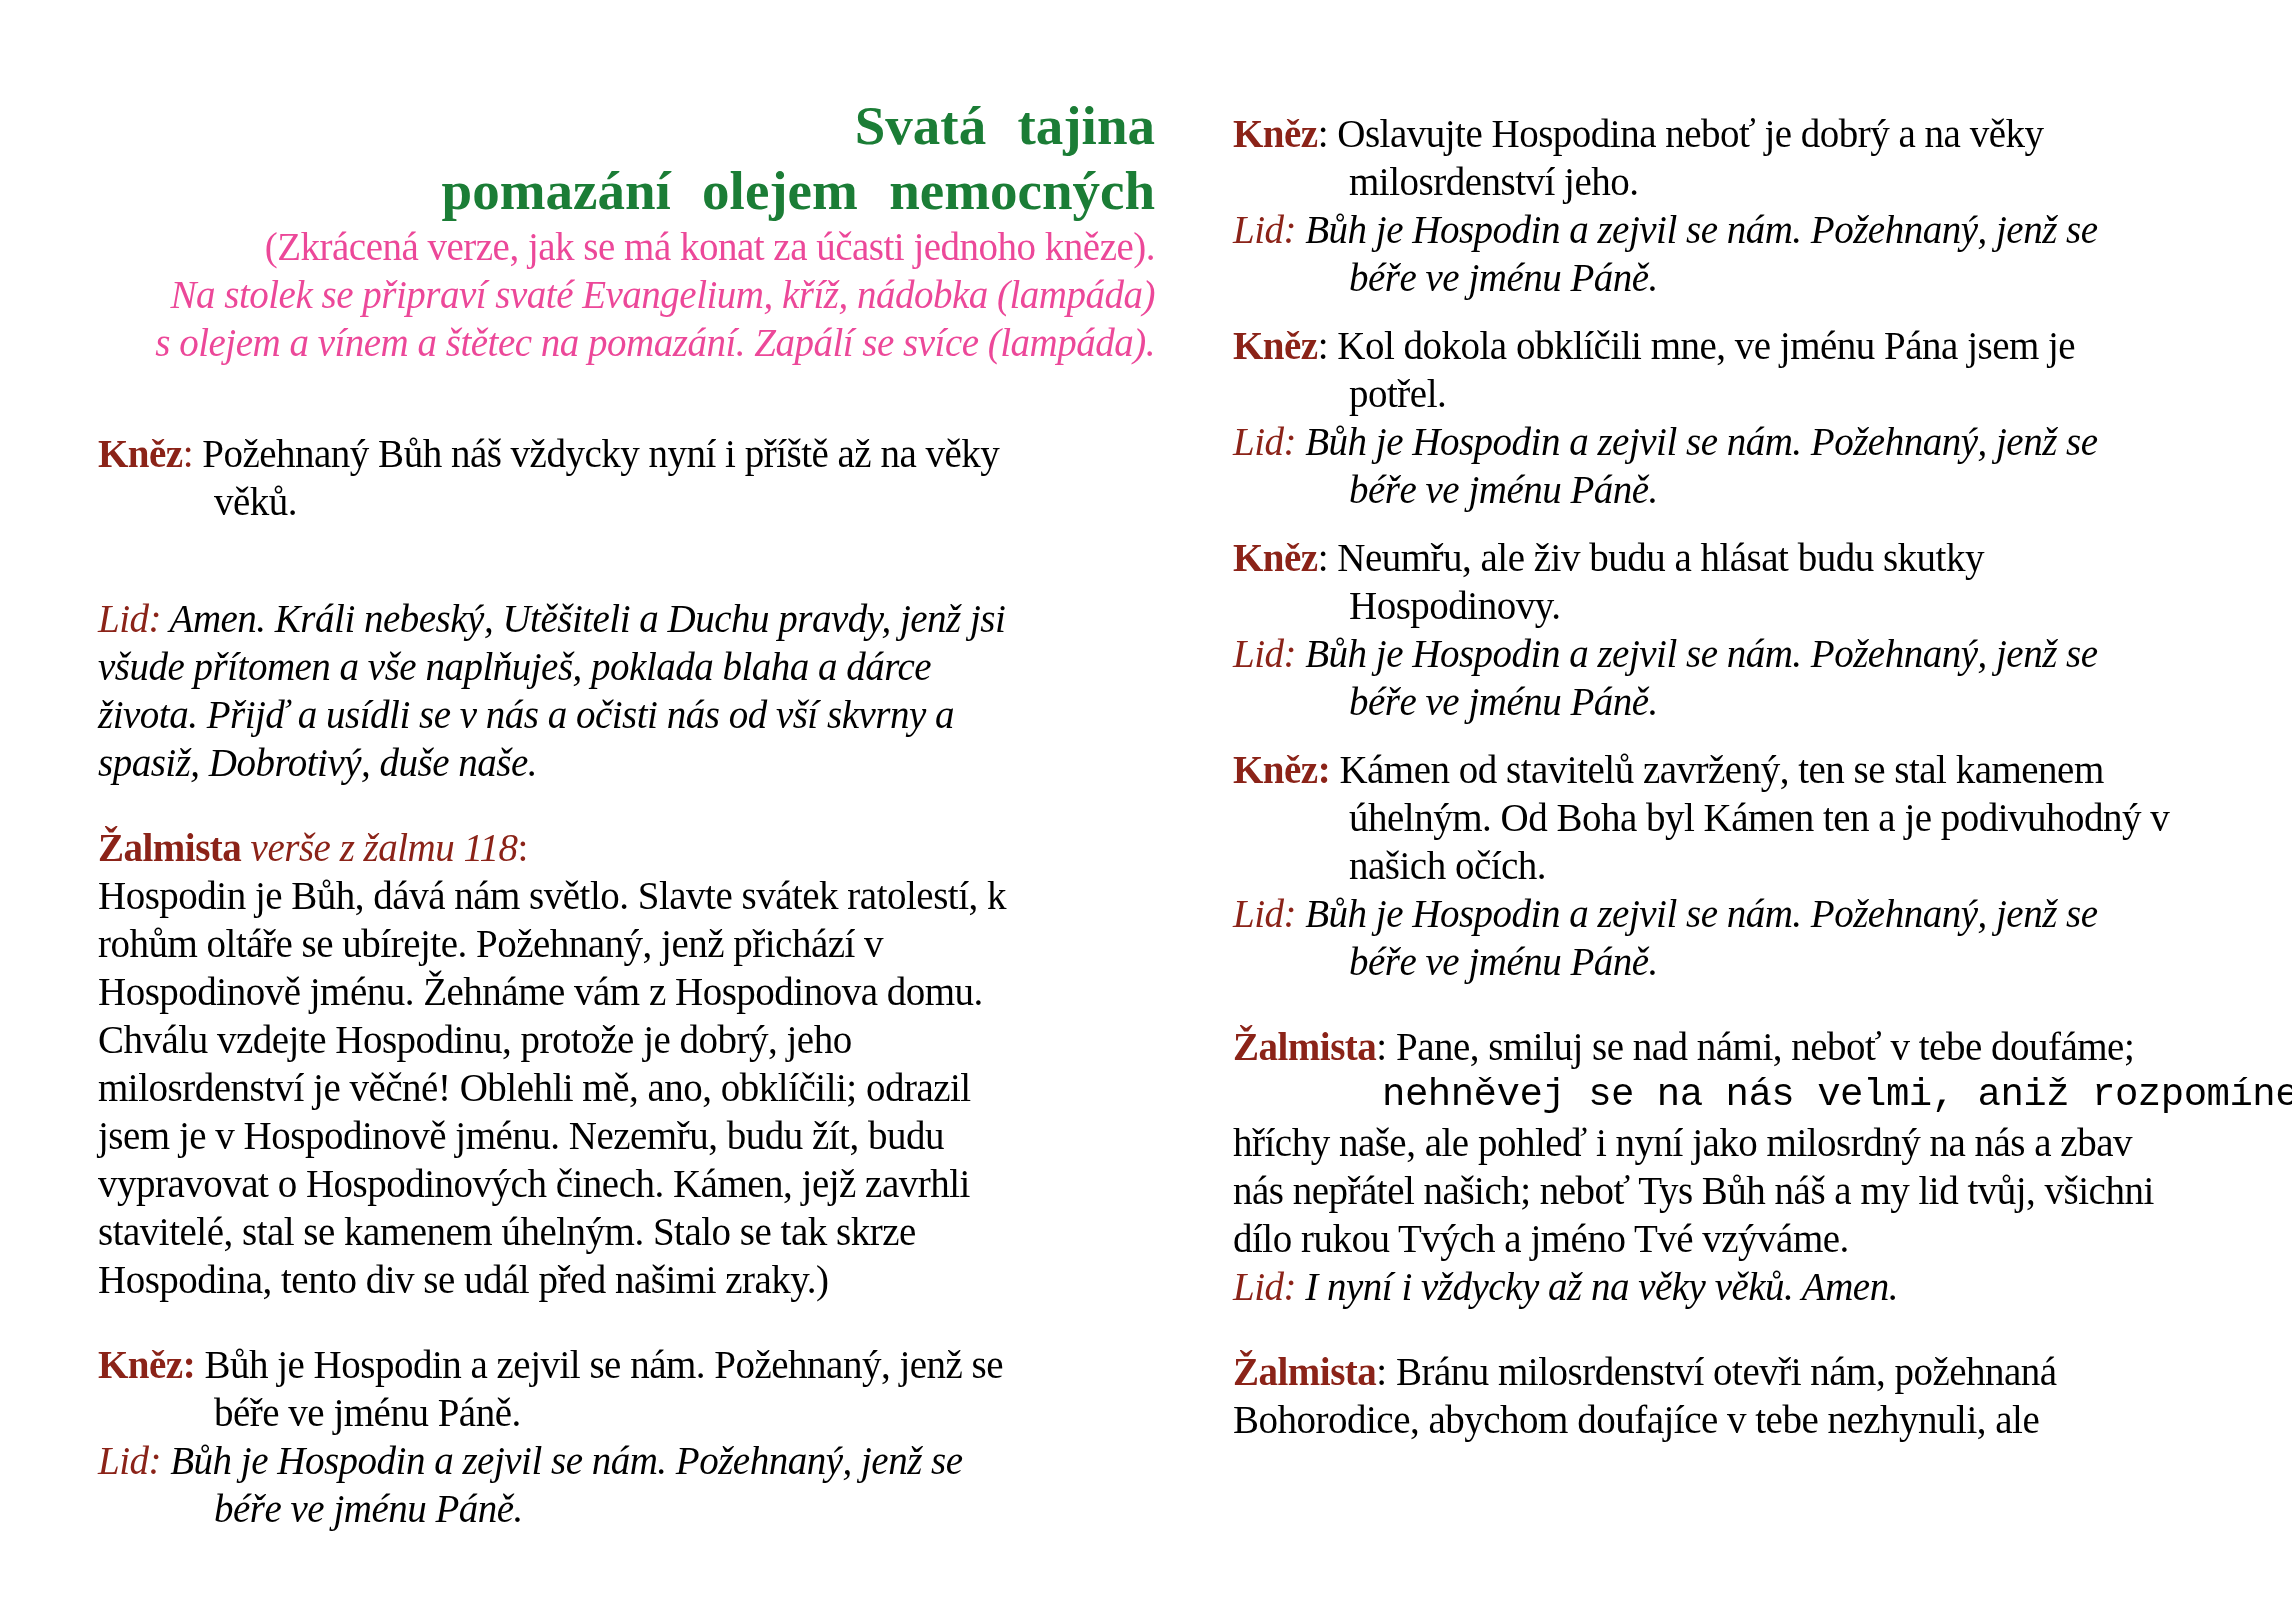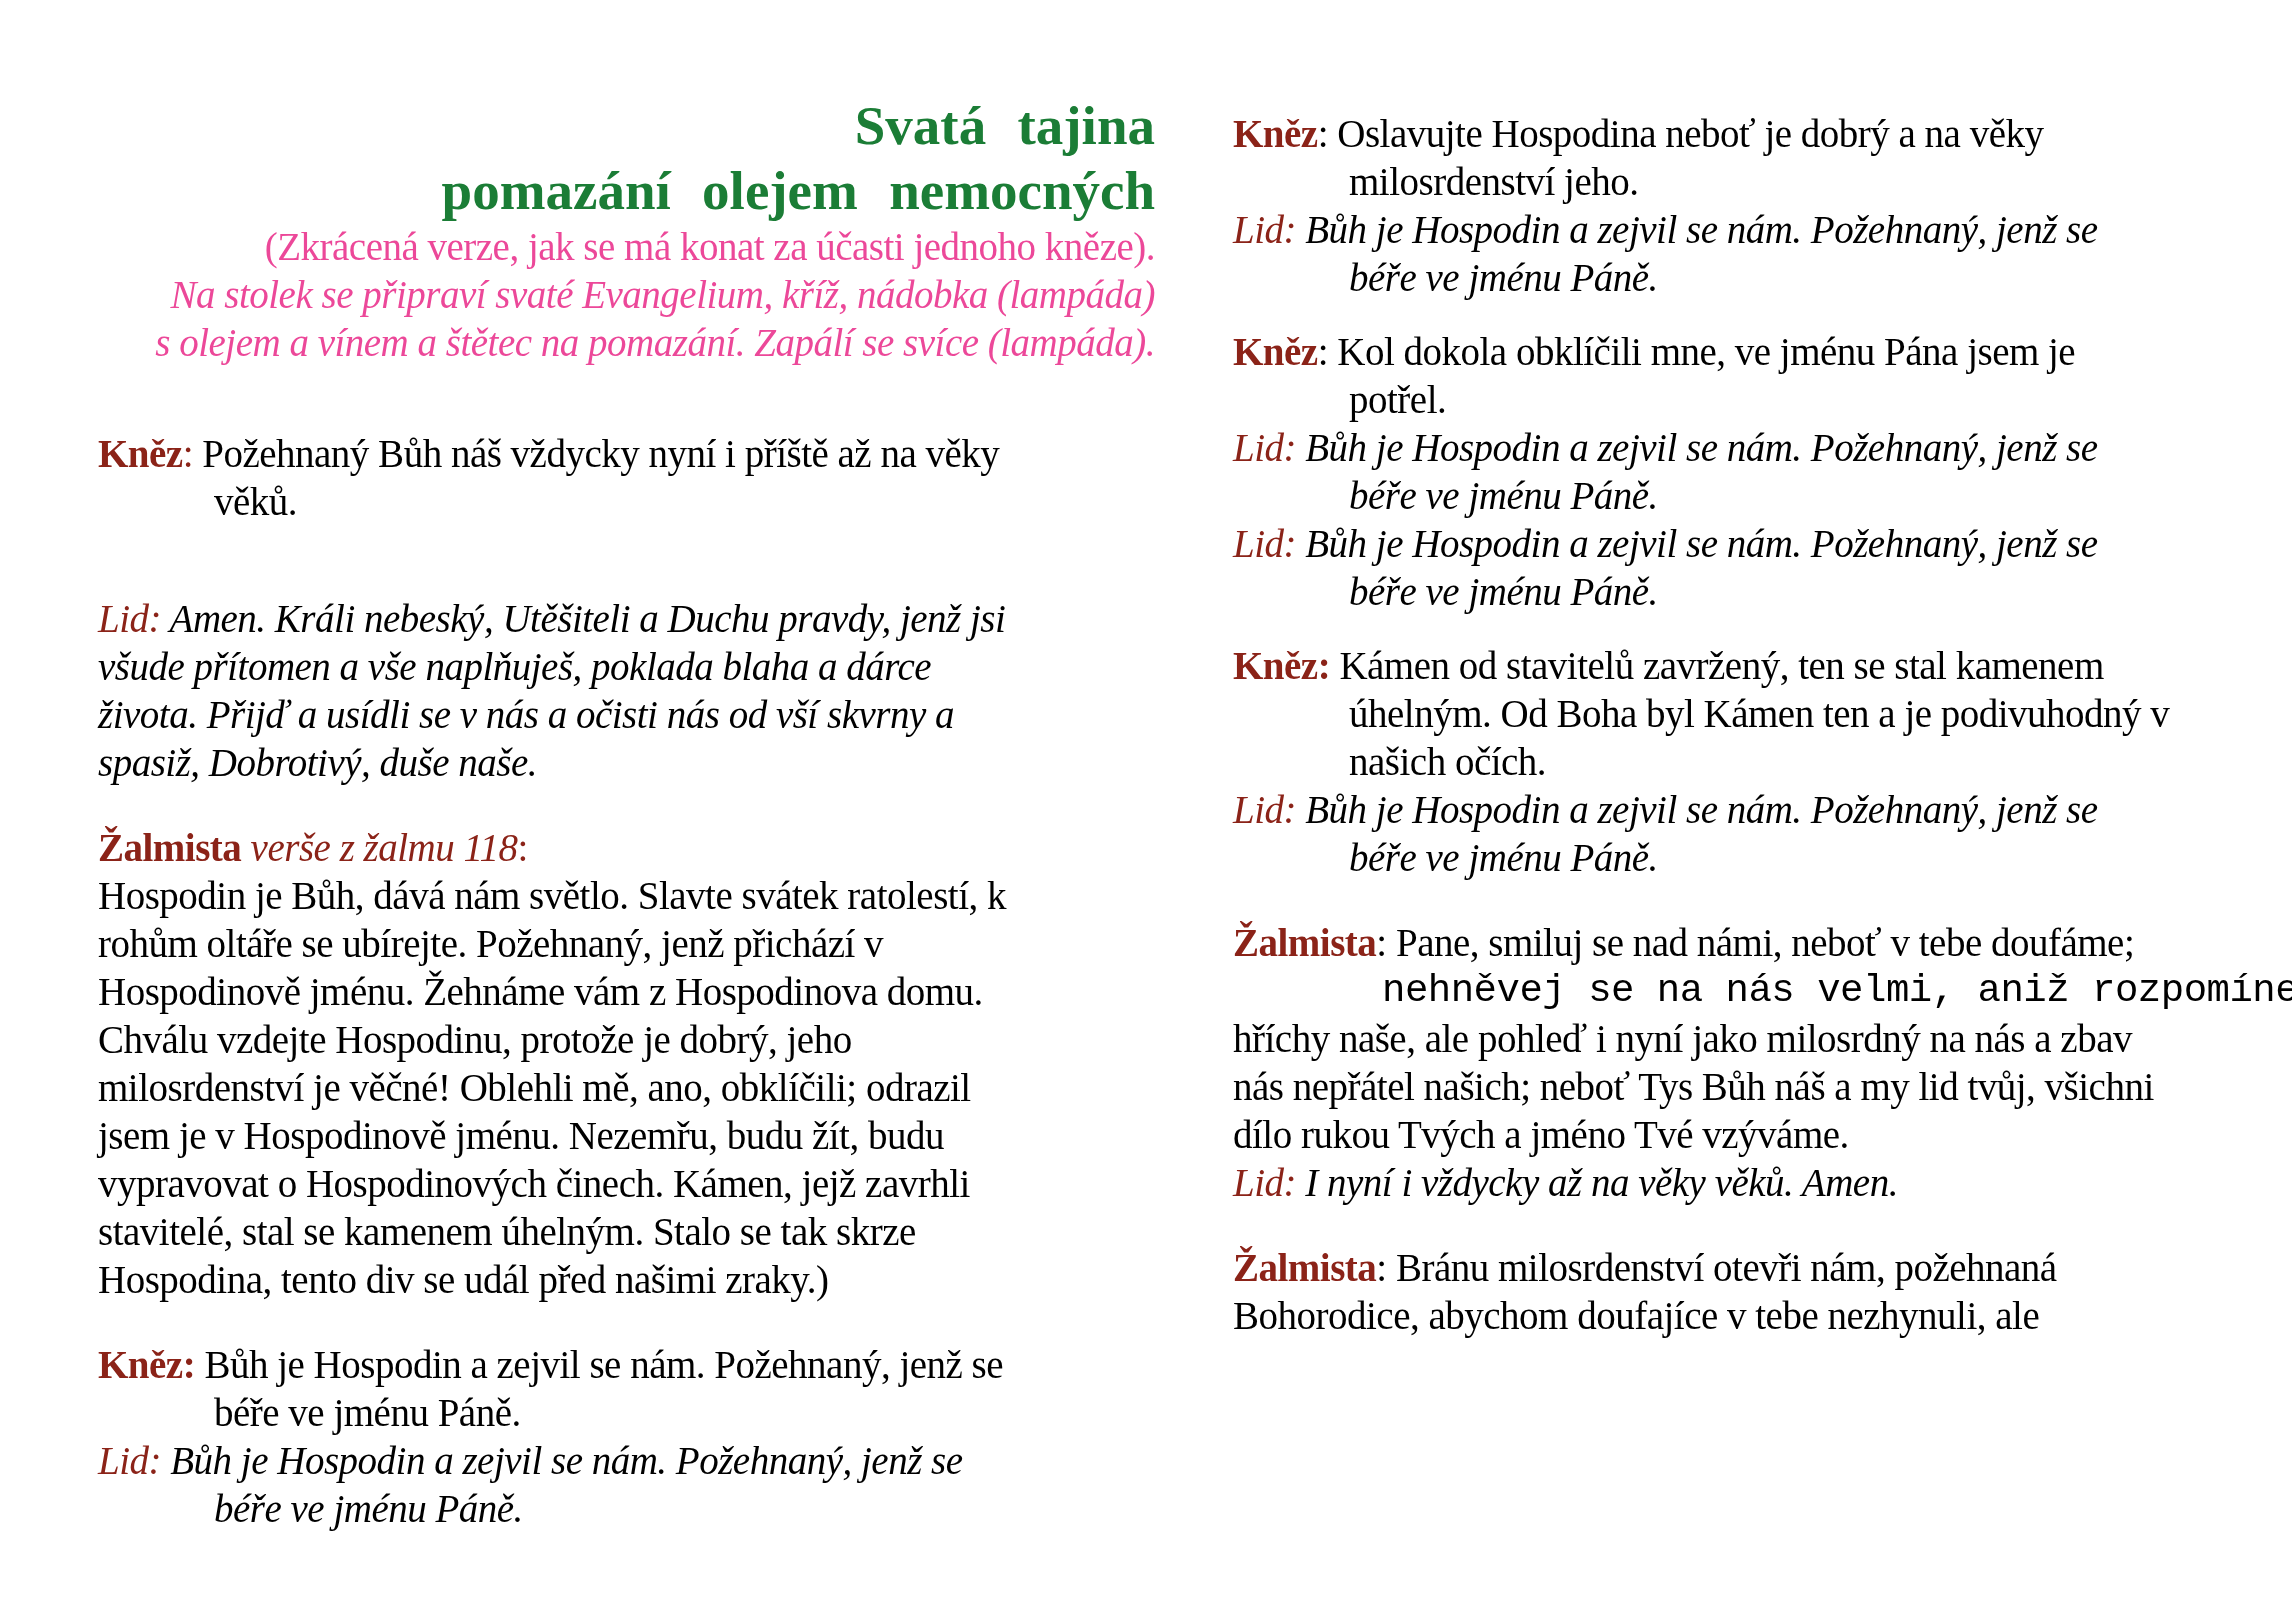--- a/index.html
+++ b/index.html
@@ -22,21 +22,21 @@
   .subtitle-line{
     font-size:39px;color:#ec4899;line-height:48px;white-space:nowrap;
     letter-spacing:-0.5px;
   }
   .subtitle-italic{font-style:italic;}
 
   
   .para{margin:0;}
   .gap-none{margin-top:0;}
   .gap-one{margin-top:37px;}
-  .gap-large{margin-top:26px;}
+  .gap-large{margin-top:20px;}
   .gap-xlarge{margin-top:69px;}
   .line{
     font-size:39px;line-height:48px;white-space:nowrap;letter-spacing:-0.5px;
   }
   .indent-none{padding-left:0;}
   .indent-hang{padding-left:116px;}
   .indent-deep{padding-left:149px;font-family:Liberation Mono, monospace;}
 
   .seg-label{color:#8b2318;font-weight:bold;}
   .seg-labelItalic{color:#8b2318;font-style:italic;}
@@ -103,20 +103,24 @@
         <div class="line indent-hang"><span class="seg-bodyItalic">béře ve jménu Páně.</span></div>
       </div>
       <div class="para gap-large">
         <div class="line indent-none"><span class="seg-label">Kněz</span><span class="seg-body">: </span><span class="seg-body">Kol dokola obklíčili mne, ve jménu Pána jsem je</span></div>
         <div class="line indent-hang"><span class="seg-body">potřel.</span></div>
       </div>
       <div class="para gap-none">
         <div class="line indent-none"><span class="seg-labelItalic">Lid:</span><span class="seg-bodyItalic"> </span><span class="seg-bodyItalic">Bůh je Hospodin a zejvil se nám. Požehnaný, jenž se</span></div>
         <div class="line indent-hang"><span class="seg-bodyItalic">béře ve jménu Páně.</span></div>
       </div>
+      <div class="para gap-large">
+        <div class="line indent-none"><span class="seg-label">Kněz</span><span class="seg-body">: </span><span class="seg-body">Neumřu, ale živ budu a hlásat budu skutky</span></div>
+        <div class="line indent-hang"><span class="seg-body">Hospodinovy.</span></div>
+      </div>
       <div class="para gap-none">
         <div class="line indent-none"><span class="seg-labelItalic">Lid:</span><span class="seg-bodyItalic"> </span><span class="seg-bodyItalic">Bůh je Hospodin a zejvil se nám. Požehnaný, jenž se</span></div>
         <div class="line indent-hang"><span class="seg-bodyItalic">béře ve jménu Páně.</span></div>
       </div>
       <div class="para gap-large">
         <div class="line indent-none"><span class="seg-label">Kněz:</span><span class="seg-body"> </span><span class="seg-body">Kámen od stavitelů zavržený, ten se stal kamenem</span></div>
         <div class="line indent-hang"><span class="seg-body">úhelným. Od Boha byl Kámen ten a je podivuhodný v</span></div>
         <div class="line indent-hang"><span class="seg-body">našich očích.</span></div>
       </div>
       <div class="para gap-none">

